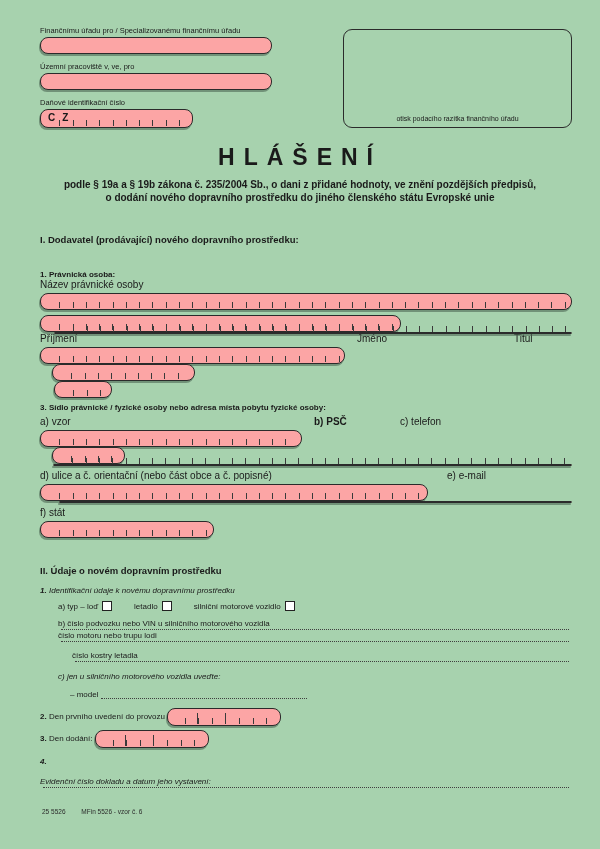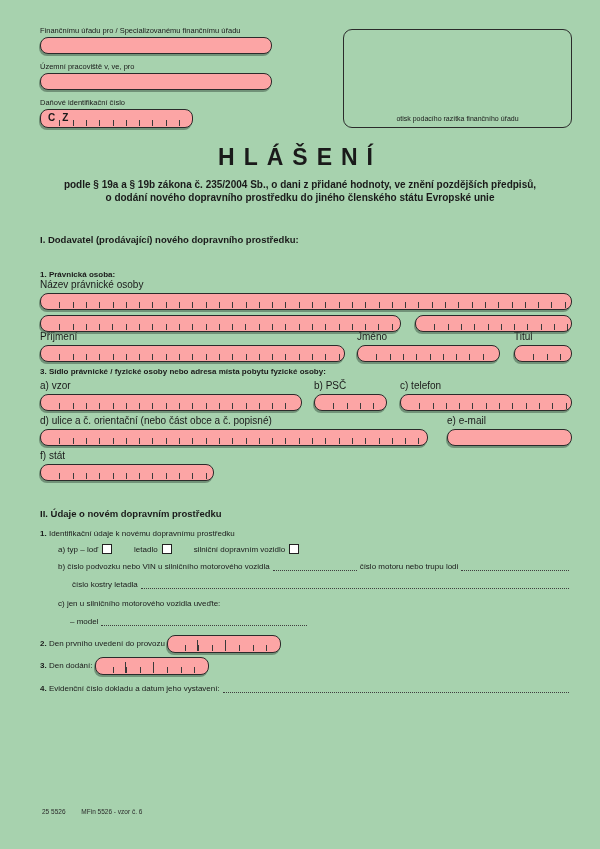--- a/index.html
+++ b/index.html
@@ -32,33 +32,33 @@
 
   
   .title{margin-top:16px;text-align:center;font-size:23px;font-weight:bold;letter-spacing:9px;line-height:26px;}
   .subtitle{margin-top:9px;text-align:center;font-size:10px;font-weight:bold;line-height:12.5px;}
 
   
   .secHeading{font-size:9.5px;font-weight:bold;line-height:12px;}
   .sec1Heading{margin-top:30px;}
   .subHeading{font-size:8px;font-weight:bold;line-height:10px;}
   .smallLabel{font-size:10px;line-height:9px;}
-  .row{display:flex;}
+  .row{display:flex;flex-direction:column;}
   .labelRow{display:flex;align-items:flex-end;}
 
   .mt24{margin-top:24px;} .mt4{margin-top:4px;} .mt5{margin-top:5px;}
-  .mt8{margin-top:8px;}  .mt9{margin-top:9px;}
+  .mt8{margin-top:8px;}  .mt9{margin-top:9px;font-style:italic;}
 
   
   .w-full{width:100%;}
   .w-legal2a{width:361px;} .gap14{margin-left:14px;} .flex1{flex:1;}
   .w-surname{width:305px;} .gap12{margin-left:12px;} .w-firstname{width:143px;} .w-title{width:58px;}
   .lw-surname{width:317px;} .lw-firstname{width:157px;}
   .w-obec{width:262px;} .w-psc{width:73px;} .gap13{margin-left:13px;}
-  .lw-obec{width:274px;} .lw-psc{width:86px;}
+  .lw-obec{width:274px;} .lw-psc{width:86px;font-weight:bold;}
   .w-ulice{width:388px;} .gap19{margin-left:19px;}
   .lw-ulice{width:407px;}
   .w-stat{width:174px;}
 
   
   .sec2{margin-top:27px;}
   .bodyText{font-size:8px;line-height:10px;}
   .itemNum{font-weight:bold;}
   .indent1{padding-left:18px;} .indent2{padding-left:32px;} .indent3{padding-left:30px;}
   .cbRow{display:flex;align-items:center;font-size:8px;text-align:right;}
@@ -153,21 +153,21 @@
     <div class="bodyText mt9">
       <span class="itemNum">1.</span>
       <span>Identifikační údaje k novému dopravnímu prostředku</span>
     </div>
 
     <div class="cbRow indent1 mt5">
       <span>a) typ – loď</span>
       <span class="checkbox"></span>
       <span class="cbGap">letadlo</span>
       <span class="checkbox"></span>
-      <span class="cbGap">silniční dopravním vozidlo</span>
+      <span class="cbGap">silniční motorové vozidlo</span>
       <span class="checkbox"></span>
     </div>
 
     <div class="row bodyText indent1 mt8">
       <span>b) číslo podvozku nebo VIN u silničního motorového vozidla</span>
       <span class="dots dots78"></span>
       <span>číslo motoru nebo trupu lodi</span>
       <span class="dots"></span>
     </div>
 

